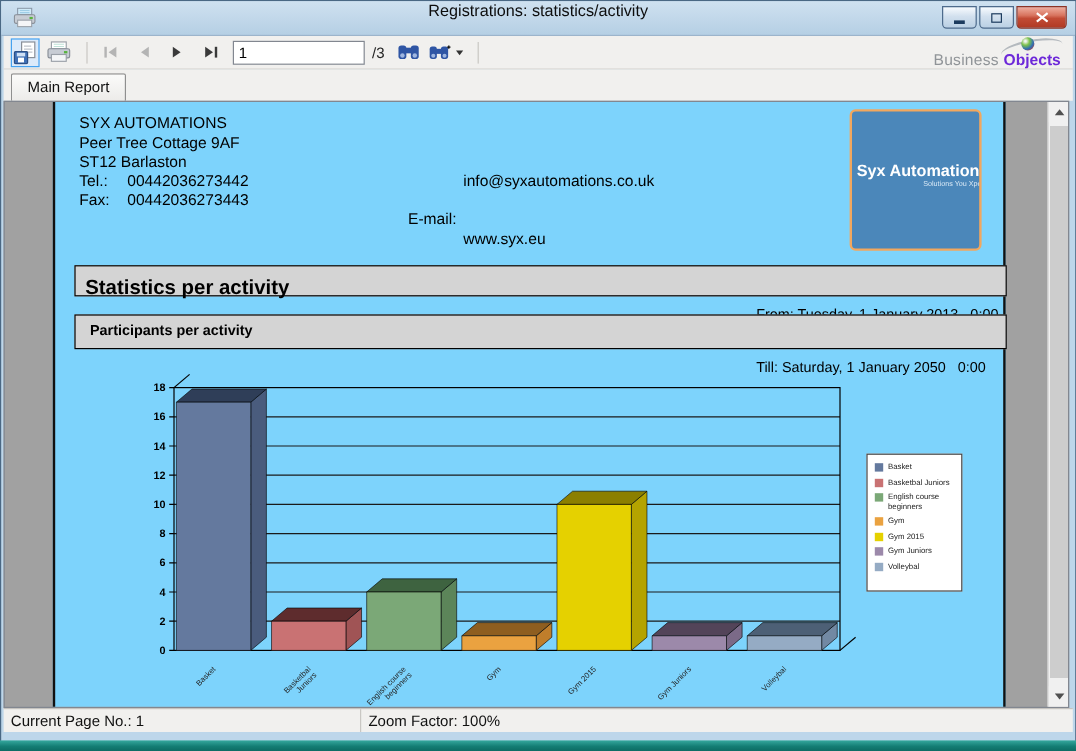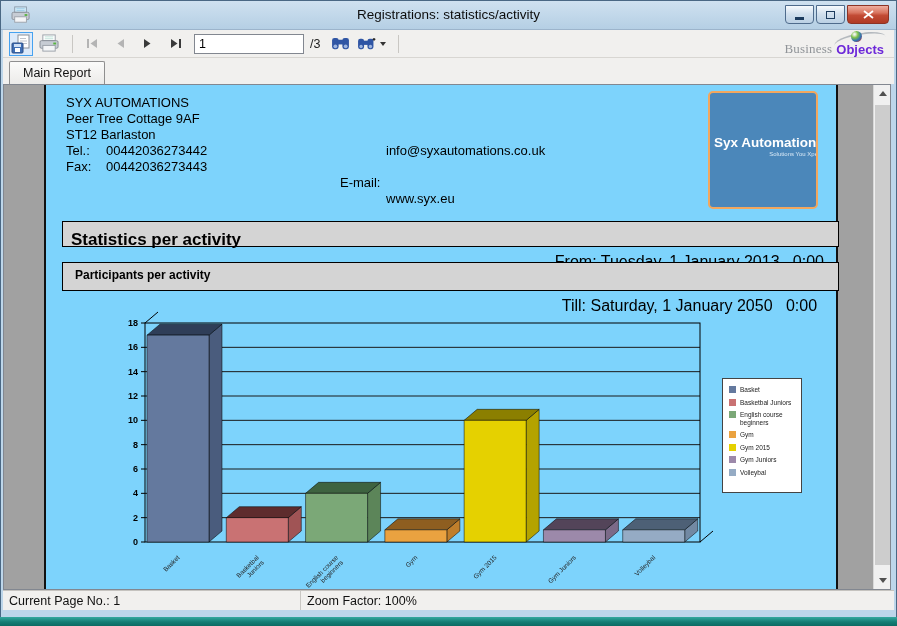--- a/index.html
+++ b/index.html
@@ -6,42 +6,42 @@
   html,body { background:#555; font-family:"Liberation Sans", sans-serif; }
   .win {
     position:relative; width:897px; height:626px; background:#bdd6ea;
     box-shadow: inset 0 0 0 1px #4a6884; overflow:hidden;
     font-family:"Liberation Sans", sans-serif;
   }
   
   .titlebar { position:absolute; left:1px; top:1px; width:895px; height:29px;
     background:linear-gradient(180deg,#cfe1f0,#b5cfe4); border-bottom:1px solid #9cb4cb; }
   .titleicon { position:absolute; left:10px; top:5px; }
-  .title { position:absolute; left:0; right:0; top:6px; text-align:center; font-size:13.5px; color:#0d0d0d; }
+  .title { position:absolute; left:0; right:0; top:0; text-align:center; font-size:13.5px; color:#0d0d0d; }
   .winbtns { position:absolute; right:7px; top:4px; display:flex; gap:2px; }
   .wbtn { width:29px; height:19px; border:1px solid #4e6b8c; border-radius:0 0 4px 4px;
     background:linear-gradient(#f8fbfe,#d2e0ee 45%,#bad0e4); display:flex; align-items:center; justify-content:center; }
   .wbtn.close { width:42px; border-color:#8c3325;
     background:linear-gradient(#efae9f,#d8745f 40%,#c24b35 55%,#b03a24); }
   .glyph-min { width:9px; height:3px; background:#1c3b5e; margin-top:7px; }
   .glyph-max { width:9px; height:8px; border:1px solid #1c3b5e; background:transparent; }
   
   .toolbar { position:absolute; left:3px; top:30px; width:891px; height:28px; background:#f1f0ee;
     border-bottom:1px solid #d8d6d2; display:flex; align-items:center; padding:0 6px; }
   .tbtn { height:24px; min-width:24px; display:flex; align-items:center; justify-content:center;
     border:1px solid transparent; margin-right:4px; background:transparent; }
   .tbtn.selected { border:1px solid #46a2f0; background:#dceafa; }
   .tsep { width:1px; height:18px; background:#c9c7c3; margin:0 7px; }
   .page-input { width:110px; height:20px; border:1px solid #828790; font-size:12.5px; padding:0 4px;
     font-family:"Liberation Sans",sans-serif; margin:0 4px 0 2px; }
   .page-total { font-size:12.5px; color:#222; margin:0 8px 0 2px; }
   .caret-down { width:0; height:0; border-left:3.5px solid transparent; border-right:3.5px solid transparent;
     border-top:4px solid #333; margin-left:4px; }
   .brand { margin-left:auto; position:relative; display:flex; align-items:flex-end; padding-right:4px; height:26px; }
-  .brand-light { font-size:13px; color:#909498; letter-spacing:.2px;font-family:Liberation Serif, serif; }
+  .brand-light { font-size:13px; color:#909498; letter-spacing:.2px; }
   .brand-bold { font-size:13px; color:#6d28d9; font-weight:bold; margin-left:4px; }
   .bo-ball { position:absolute; right:26px; top:0px; width:11px; height:11px; border-radius:50%;
     background:radial-gradient(circle at 32% 30%, #f2f4f0 6%, #7ec24a 32%, #2e6db5 62%, #c23b2e 88%, #7e2018); }
   .bo-swoosh { position:absolute; right:2px; top:2px; width:52px; height:16px; border-radius:50%;
     border-top:2px solid #b4b9be; transform:rotate(-10deg); }
   
   .tabbar { position:absolute; left:3px; top:58px; width:891px; height:26px; background:#f1f0ee; }
   .tab { position:absolute; left:6px; bottom:0; height:23px; padding:0 13px; display:flex; align-items:center;
     font-size:12.5px; color:#111; background:linear-gradient(#fbfbfa,#ecebe9); border:1px solid #8f8f8f; border-bottom:none; border-radius:2px 2px 0 0; }
   
@@ -56,21 +56,21 @@
   .contact { position:absolute; left:294px; top:58px; font-size:13px; color:#000; line-height:16px; }
   .contact .clabel { width:46px;margin-top:32px; }
   
   .logo { position:absolute; left:662px; top:6px; width:110px; height:118px; background:#4b87ba;
     border:2px solid #f2a75e; border-radius:5px; overflow:hidden; }
   .logo-title { position:absolute; left:4px; right:-6px; top:42px; color:#fff; font-weight:bold; font-size:13.5px; white-space:nowrap; }
   .logo-tag { position:absolute; right:-2px; top:58px; color:#d9e9f6; font-size:6px; white-space:nowrap; }
   
   .band1 { position:absolute; left:16px; top:136px; width:777px; height:26px; background:#d4d4d4; border:1px solid #000; }
   .band1-title { position:absolute; left:8px; top:8px; font-size:17px; font-weight:bold; color:#000; }
-  .band1-dates { position:absolute; right:14px; top:4px; text-align:center; font-size:16px; line-height:14.5px; color:#000; white-space:pre; }
+  .band1-dates { position:absolute; right:6px; top:4px; text-align:left; font-size:12px; line-height:14.5px; color:#000; white-space:pre; }
   .band2 { position:absolute; left:16px; top:177px; width:777px; height:29px; background:#d4d4d4; border:1px solid #000; }
   .band2-title { position:absolute; left:12px; top:5px; font-size:12px; font-weight:bold; color:#000; }
   
   .chart-svg { position:absolute; left:54px; top:224px; }
   .legend { position:absolute; left:676px; top:293px; width:80px; height:115px; border:1px solid #444; background:#fff; padding:7px 4px 4px 6px; }
   .legend-row { display:flex; margin-bottom:5px; }
   .legend-swatch { width:7px; height:7px; margin-right:4px; flex:none; margin-top:0px; }
   .legend-label { font-size:6.5px; line-height:7.5px; color:#222; }
   
   .vscroll { position:absolute; right:0; top:0; width:17px; height:504px; background:#f0f0f0; border-left:1px solid #d8d8d8; }

